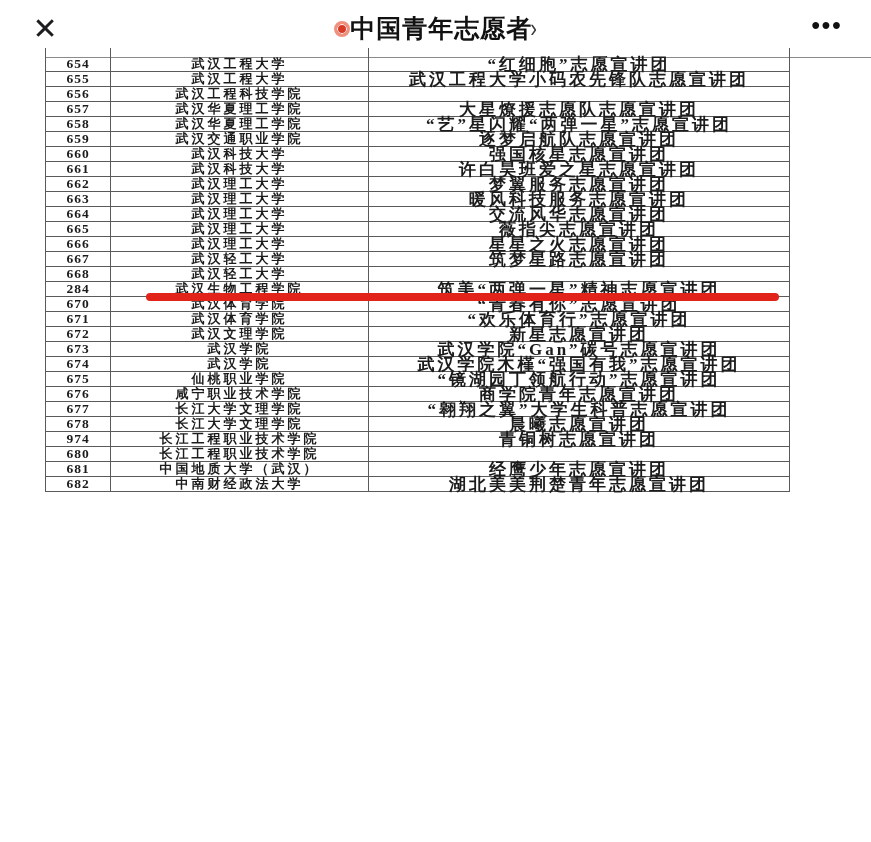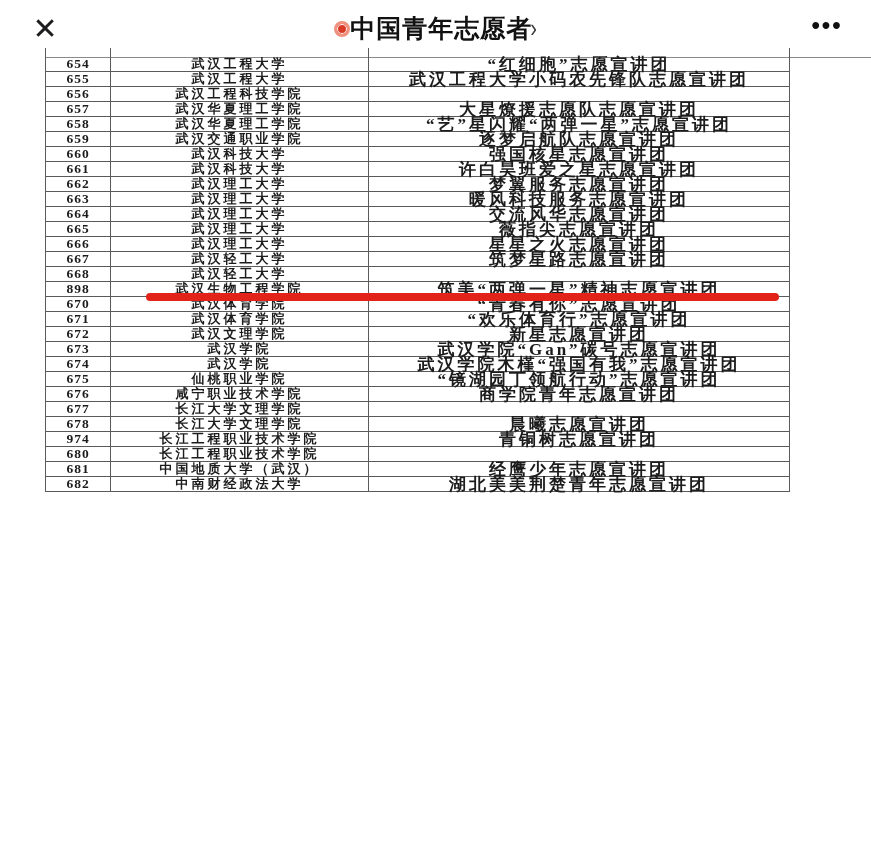--- a/index.html
+++ b/index.html
@@ -205,21 +205,21 @@
       <div class="c-school">武汉轻工大学</div>
       <div class="c-org">筑梦星路志愿宣讲团</div>
     </div>
 
     <div class="trow">
       <div class="c-num">668</div>
       <div class="c-school">武汉轻工大学</div>
     </div>
 
     <div class="trow">
-      <div class="c-num">898</div>
+      <div class="c-num">284</div>
       <div class="c-school">武汉生物工程学院</div>
       <div class="c-org">筑美“两弹一星”精神志愿宣讲团</div>
     <div class="hl-underline" style="background: rgb(226, 35, 26);"></div>
       </div>
 
     <div class="trow">
       <div class="c-num">670</div>
       <div class="c-school">武汉体育学院</div>
       <div class="c-org">“青春有你”志愿宣讲团</div>
     </div>
@@ -256,20 +256,21 @@
 
     <div class="trow">
       <div class="c-num">676</div>
       <div class="c-school">咸宁职业技术学院</div>
       <div class="c-org">商学院青年志愿宣讲团</div>
     </div>
 
     <div class="trow">
       <div class="c-num">677</div>
       <div class="c-school">长江大学文理学院</div>
+      <div class="c-org">“翱翔之翼”大学生科普志愿宣讲团</div>
     </div>
 
     <div class="trow">
       <div class="c-num">678</div>
       <div class="c-school">长江大学文理学院</div>
       <div class="c-org">晨曦志愿宣讲团</div>
     </div>
 
     <div class="trow">
       <div class="c-num">974</div>

